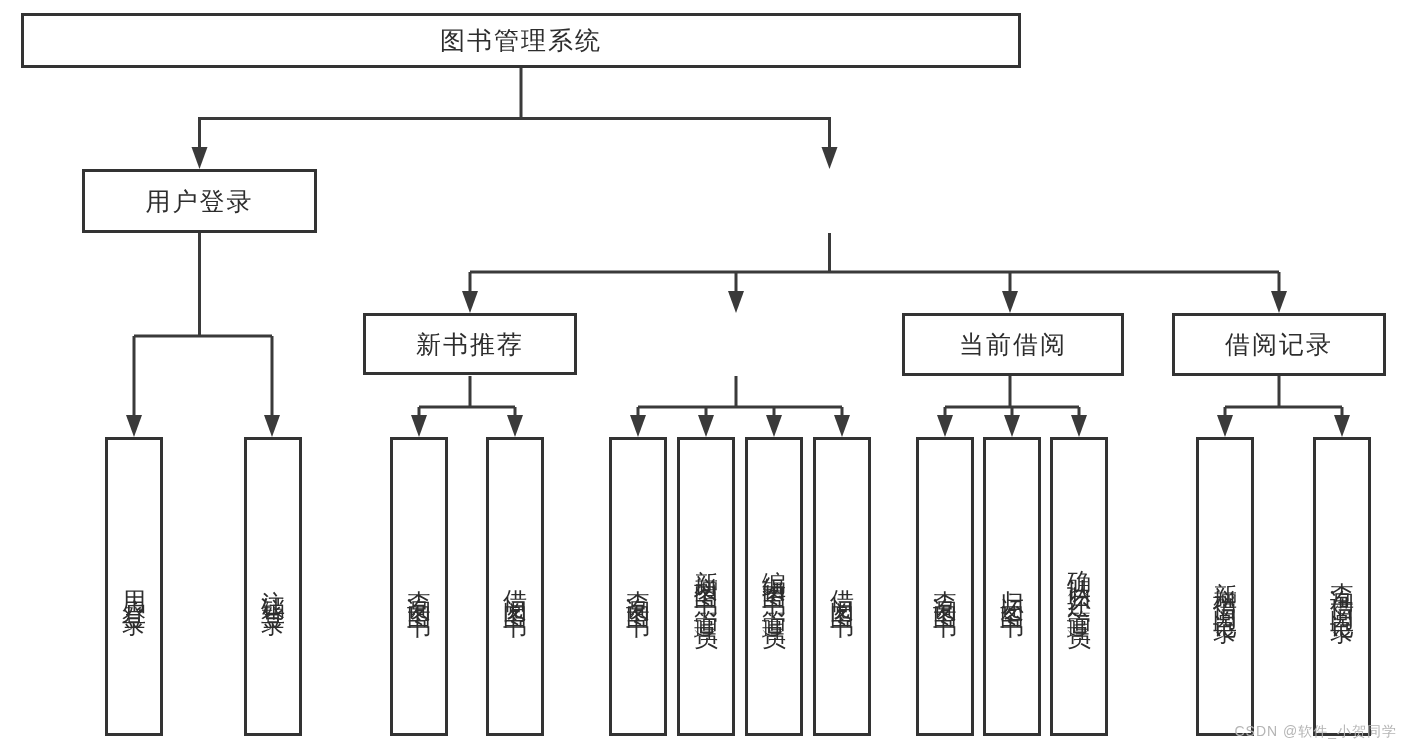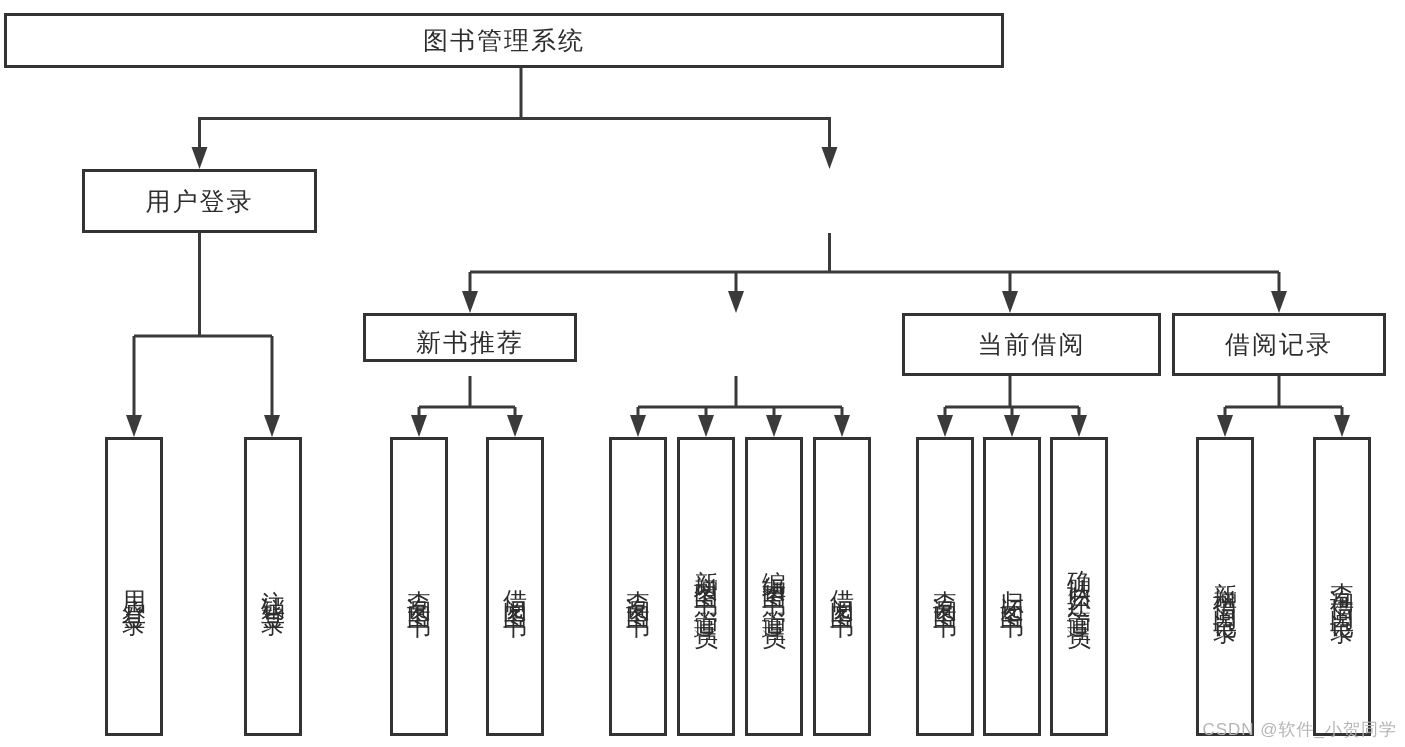--- a/index.html
+++ b/index.html
@@ -47,49 +47,49 @@
     color: #2d2d2d;
   }
   .leaf .vtext {
     writing-mode: vertical-rl;
     font-size: 24px;
     letter-spacing: 8px;
     line-height: 1;
     white-space: nowrap;
   }
   
-  .n-root   { left: 4px;   top: 13px;  width: 1000px; height: 55px; }
+  .n-root   { left: 21px;   top: 13px;  width: 1000px; height: 55px; }
   
   .n-login  { left: 82px;   top: 169px; width: 235px;  height: 64px; }
   .n-mgmt   { left: 712px;  top: 169px; width: 235px;  height: 64px; }
   
-  .n-nbr    { left: 363px;  top: 313px; width: 214px;  height: 49px; align-items: flex-end; }
+  .n-nbr    { left: 363px;  top: 313px; width: 214px;  height: 62px; }
   .n-borrow { left: 629px;  top: 313px; width: 214px;  height: 63px; }
-  .n-cur    { left: 902px;  top: 313px; width: 259px;  height: 63px; }
+  .n-cur    { left: 902px;  top: 313px; width: 222px;  height: 63px; }
   .n-rec    { left: 1172px; top: 313px; width: 214px;  height: 63px; }
   
   .lf-1  { left: 105px; }
   .lf-2  { left: 244px; }
   .lf-3  { left: 390px; }
   .lf-4  { left: 486px; }
   .lf-5  { left: 609px; }
   .lf-6  { left: 677px; }
   .lf-7  { left: 745px; }
   .lf-8  { left: 813px; }
   .lf-9  { left: 916px; }
   .lf-10 { left: 983px; }
   .lf-11 { left: 1050px; }
   .lf-12 { left: 1196px; }
   .lf-13 { left: 1313px; }
   .watermark {
     position: absolute;
     right: 8px;
     bottom: 6px;
     color: #b5b5b5;
-    font-size: 17px;
+    font-size: 14px;
     letter-spacing: 1px;
     white-space: nowrap;
   }
 </style>
 </head>
 <body>
 
 <div class="canvas">
 
   <svg class="wires" viewBox="0 0 1405 747" xmlns="http://www.w3.org/2000/svg">

